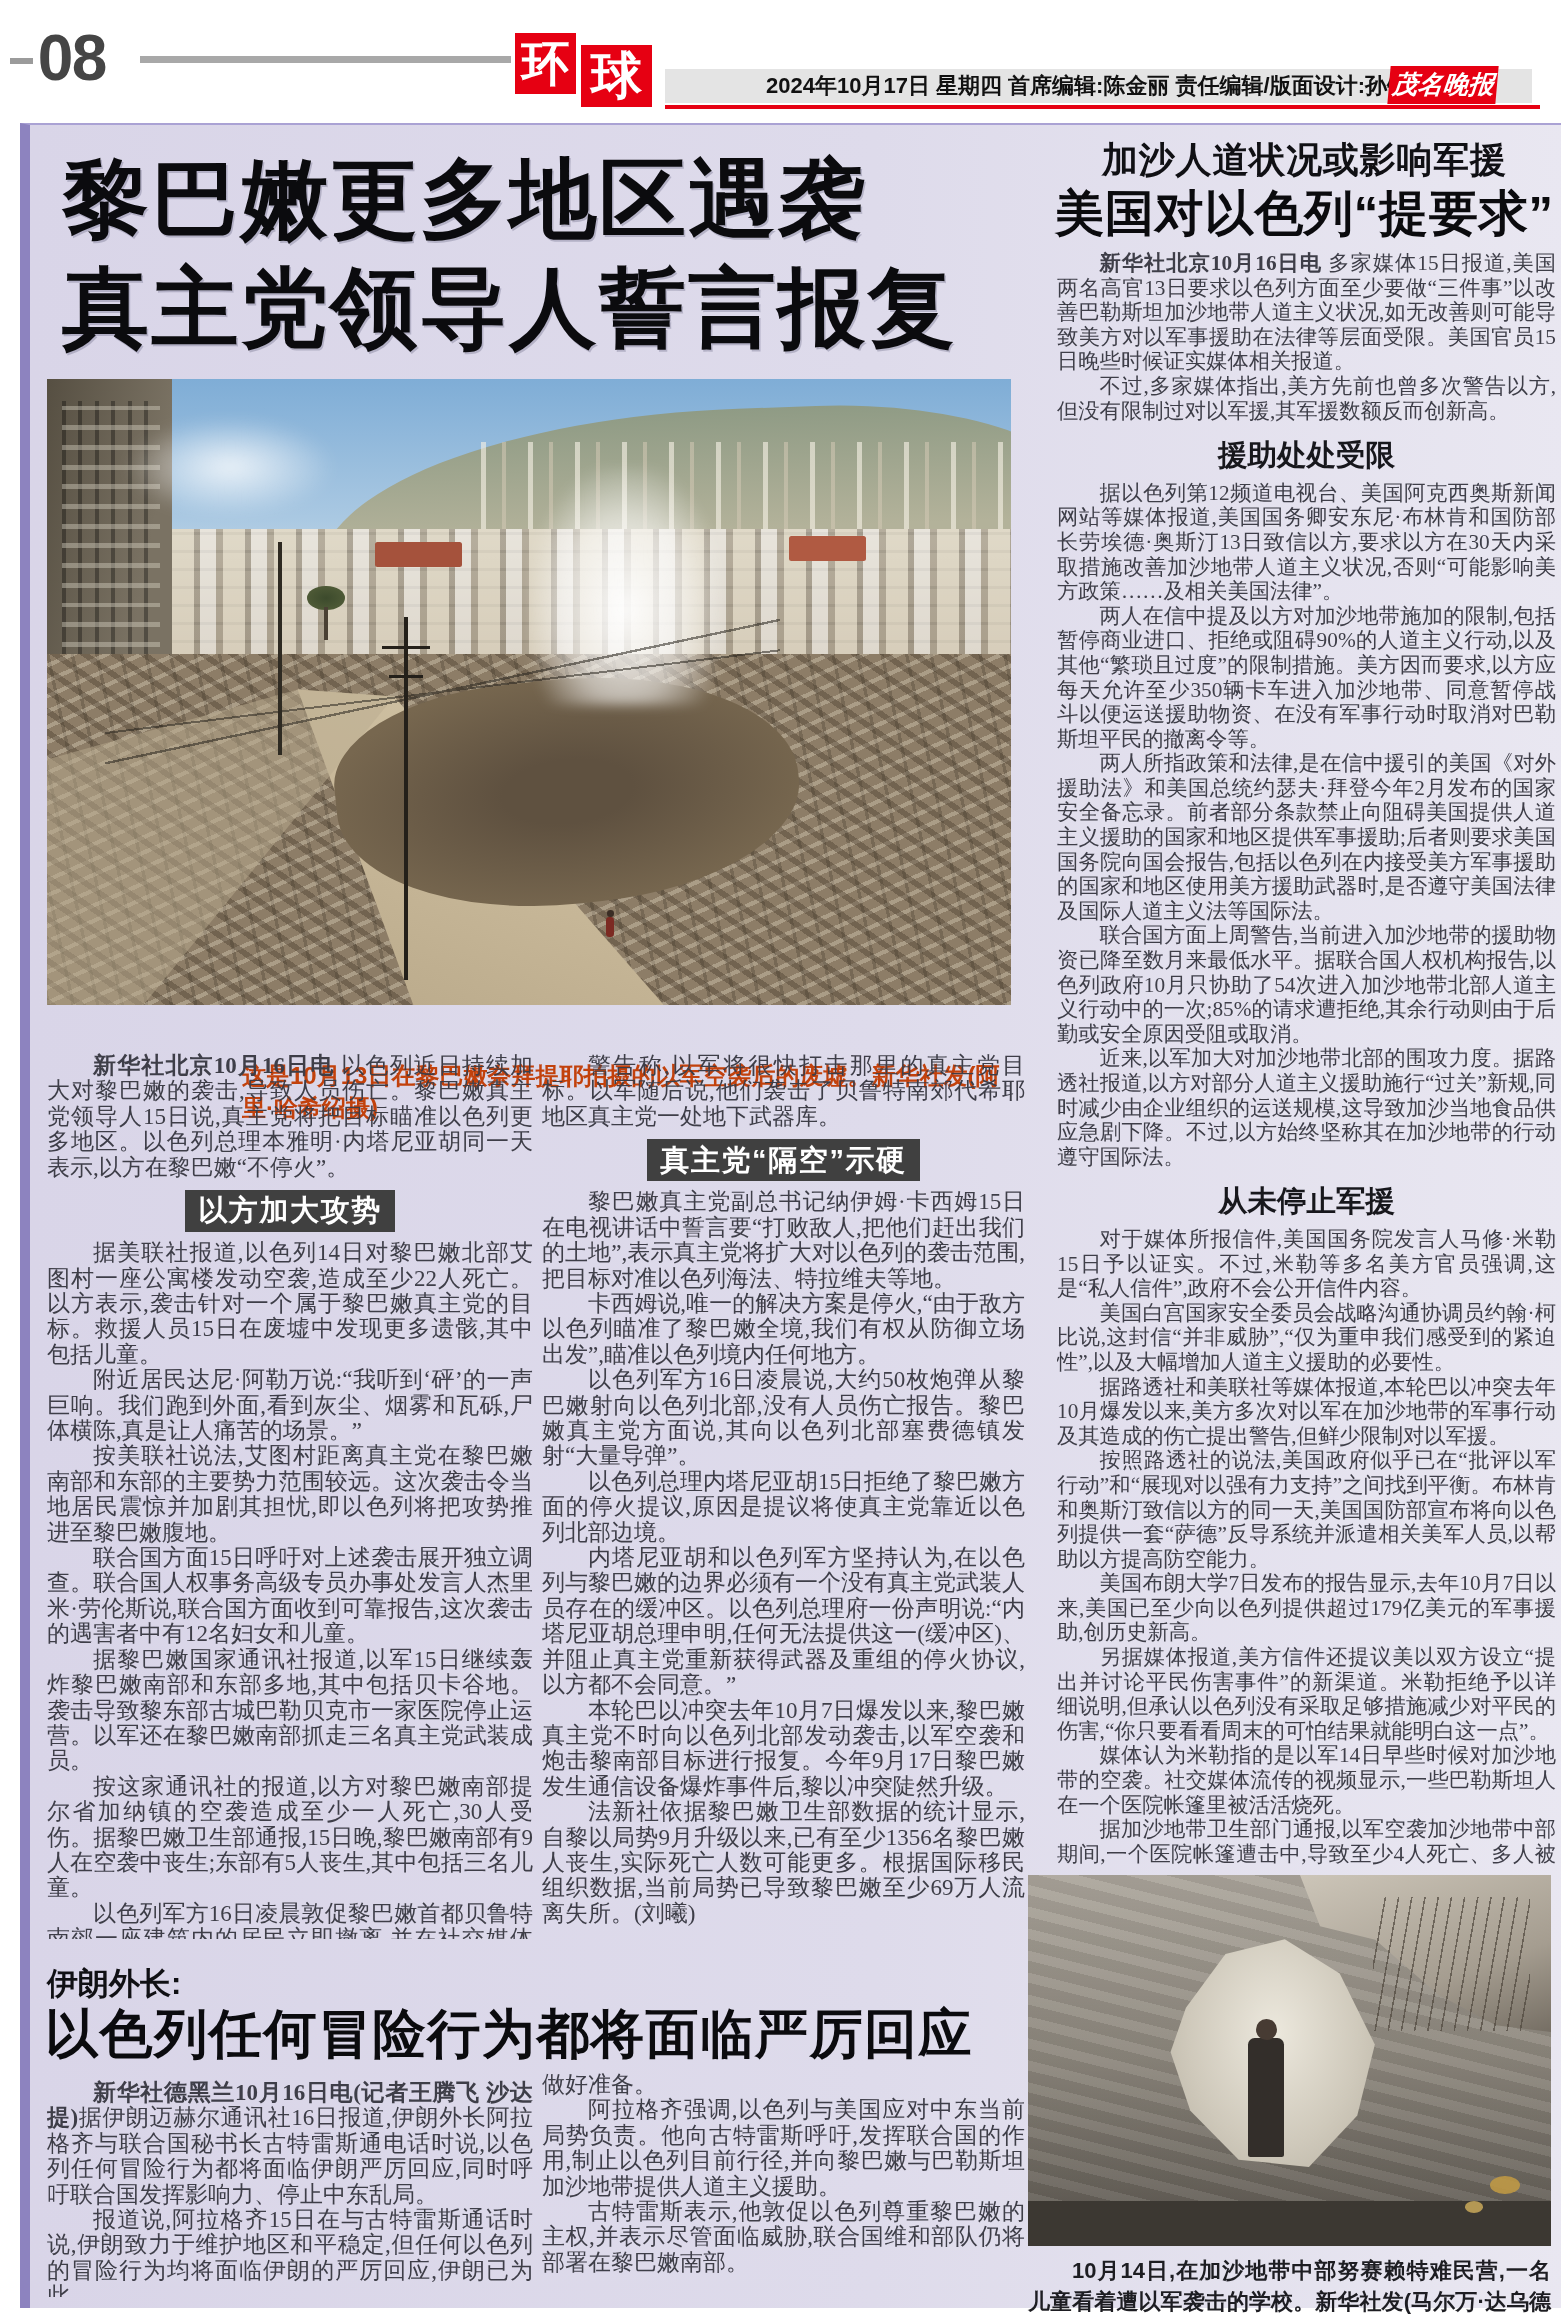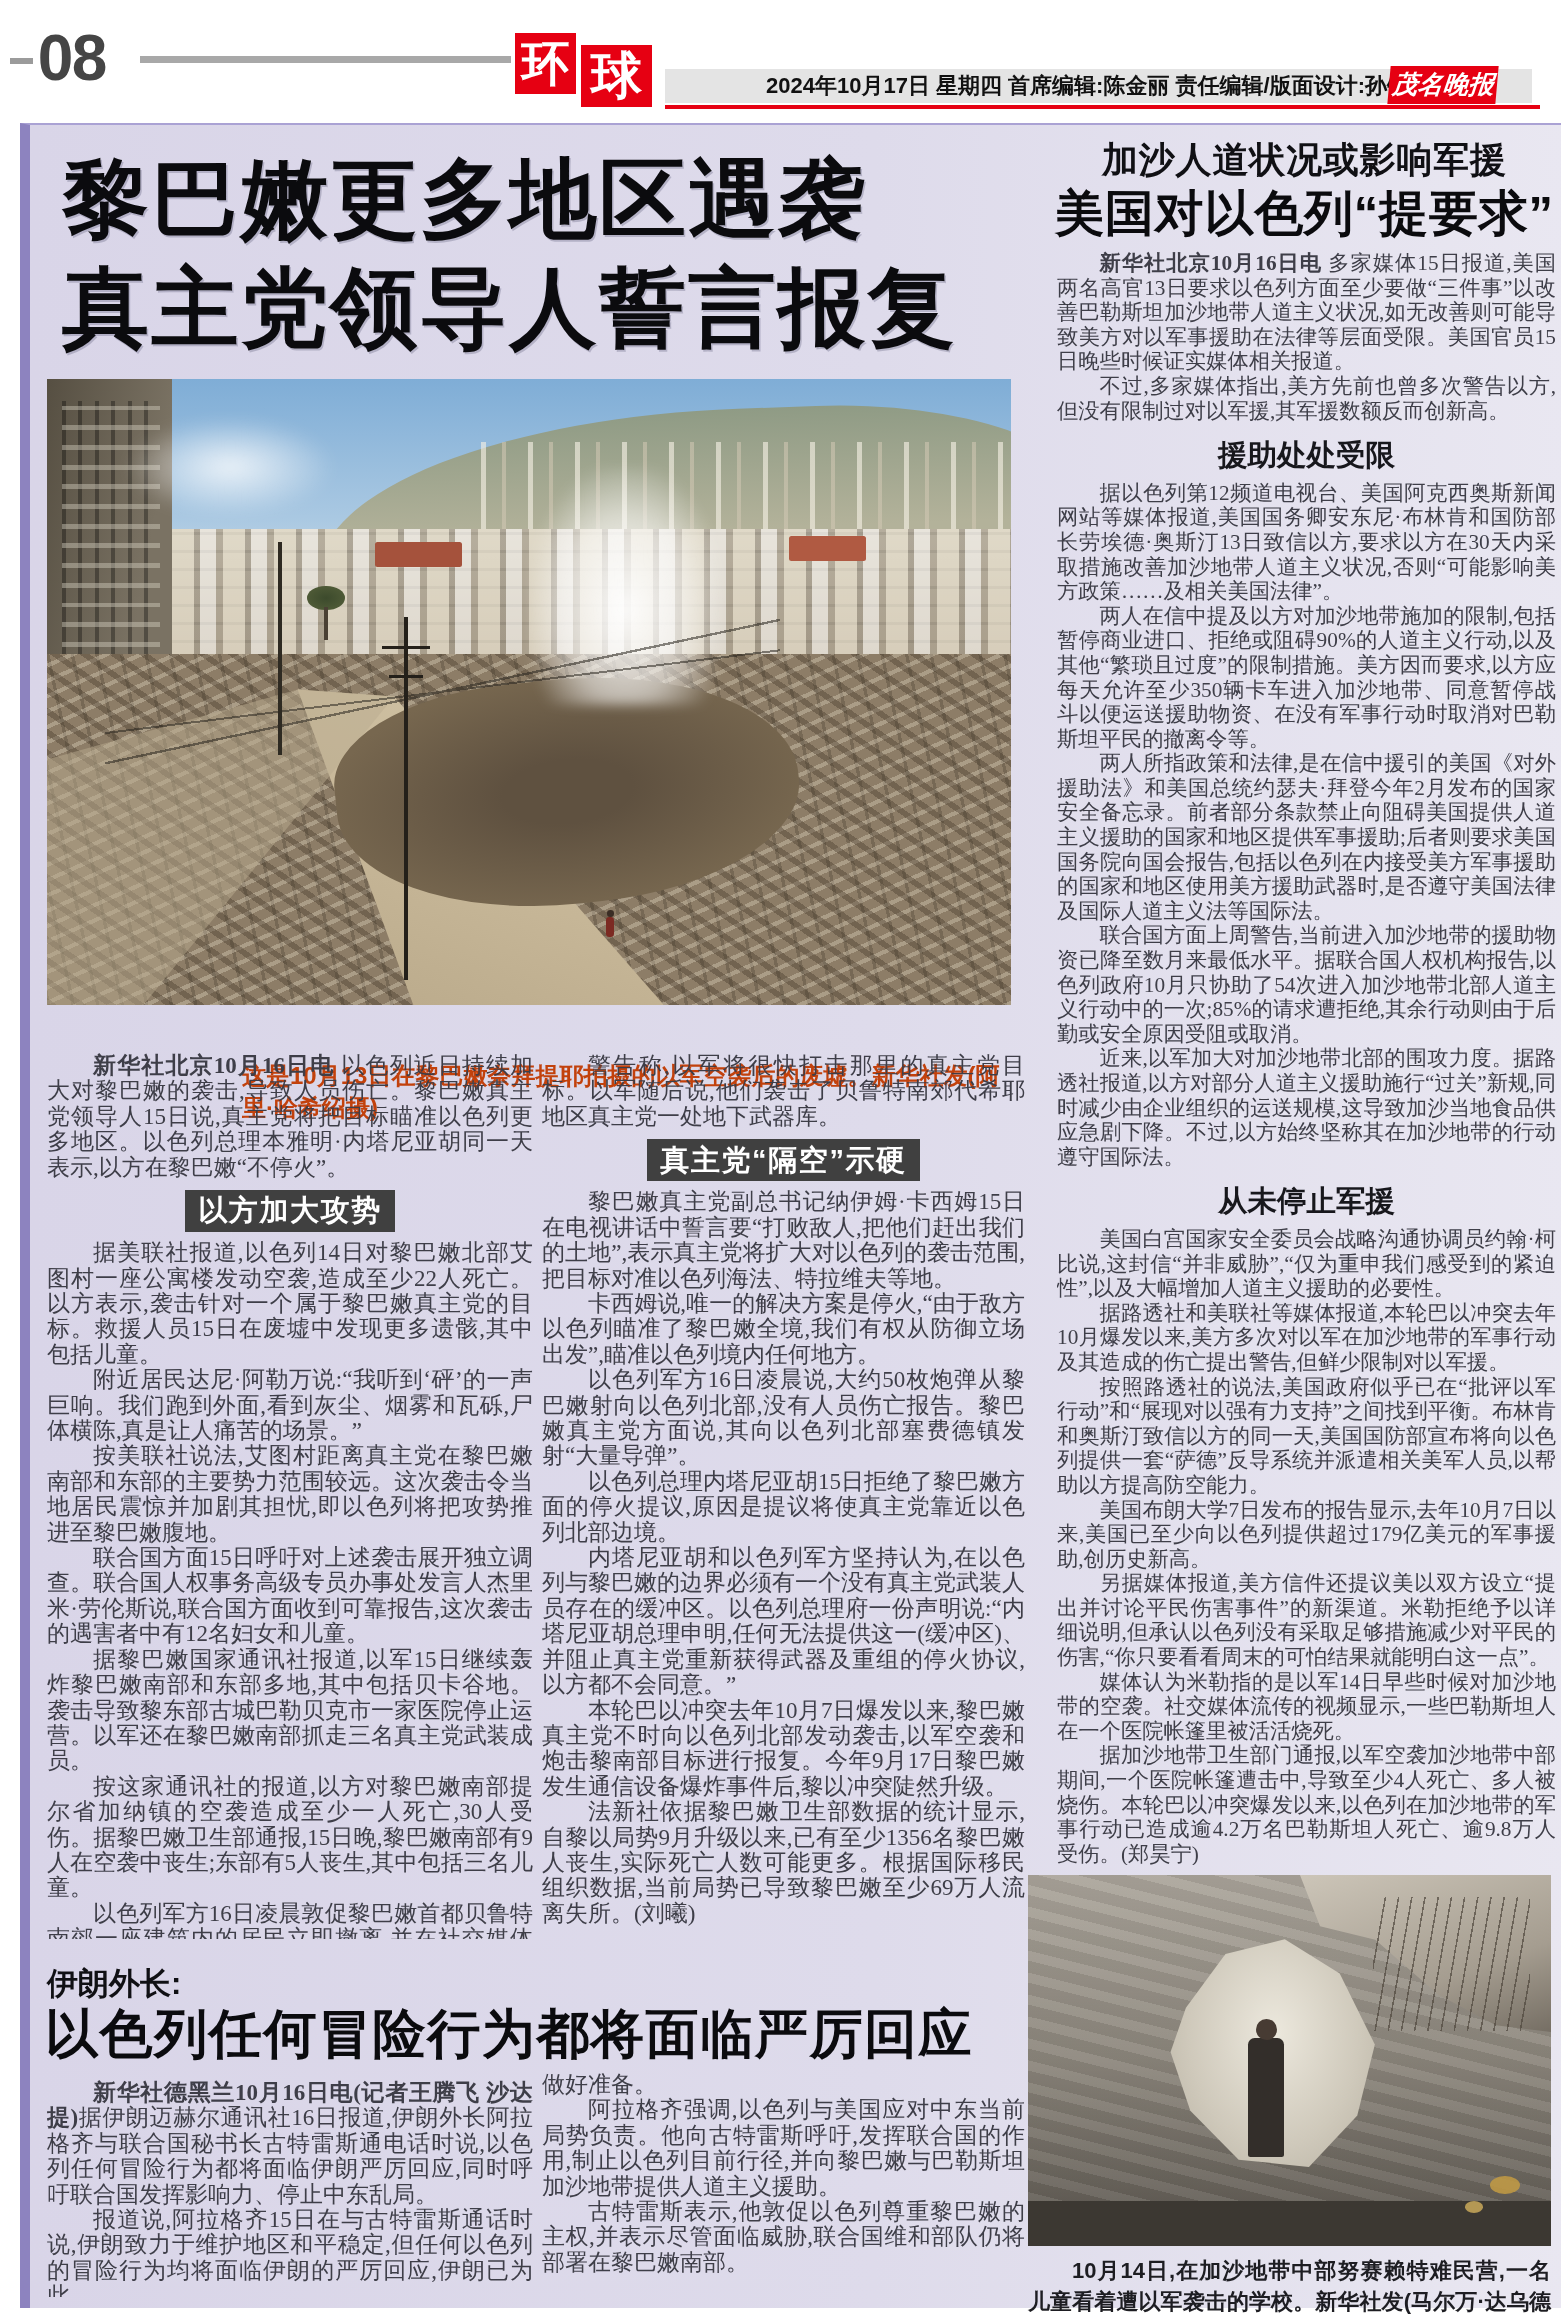--- a/index.html
+++ b/index.html
@@ -218,20 +218,21 @@
   <div class="r-subhead">援助处处受限</div>
   <div>
       <p class="para">据以色列第12频道电视台、美国阿克西奥斯新闻网站等媒体报道,美国国务卿安东尼·布林肯和国防部长劳埃德·奥斯汀13日致信以方,要求以方在30天内采取措施改善加沙地带人道主义状况,否则“可能影响美方政策……及相关美国法律”。</p>
       <p class="para">两人在信中提及以方对加沙地带施加的限制,包括暂停商业进口、拒绝或阻碍90%的人道主义行动,以及其他“繁琐且过度”的限制措施。美方因而要求,以方应每天允许至少350辆卡车进入加沙地带、同意暂停战斗以便运送援助物资、在没有军事行动时取消对巴勒斯坦平民的撤离令等。</p>
       <p class="para">两人所指政策和法律,是在信中援引的美国《对外援助法》和美国总统约瑟夫·拜登今年2月发布的国家安全备忘录。前者部分条款禁止向阻碍美国提供人道主义援助的国家和地区提供军事援助;后者则要求美国国务院向国会报告,包括以色列在内接受美方军事援助的国家和地区使用美方援助武器时,是否遵守美国法律及国际人道主义法等国际法。</p>
       <p class="para">联合国方面上周警告,当前进入加沙地带的援助物资已降至数月来最低水平。据联合国人权机构报告,以色列政府10月只协助了54次进入加沙地带北部人道主义行动中的一次;85%的请求遭拒绝,其余行动则由于后勤或安全原因受阻或取消。</p>
       <p class="para">近来,以军加大对加沙地带北部的围攻力度。据路透社报道,以方对部分人道主义援助施行“过关”新规,同时减少由企业组织的运送规模,这导致加沙当地食品供应急剧下降。不过,以方始终坚称其在加沙地带的行动遵守国际法。</p>
     </div>
   <div class="r-subhead">从未停止军援</div>
   <div>
+      <p class="para">对于媒体所报信件,美国国务院发言人马修·米勒15日予以证实。不过,米勒等多名美方官员强调,这是“私人信件”,政府不会公开信件内容。</p>
       <p class="para">美国白宫国家安全委员会战略沟通协调员约翰·柯比说,这封信“并非威胁”,“仅为重申我们感受到的紧迫性”,以及大幅增加人道主义援助的必要性。</p>
       <p class="para">据路透社和美联社等媒体报道,本轮巴以冲突去年10月爆发以来,美方多次对以军在加沙地带的军事行动及其造成的伤亡提出警告,但鲜少限制对以军援。</p>
       <p class="para">按照路透社的说法,美国政府似乎已在“批评以军行动”和“展现对以强有力支持”之间找到平衡。布林肯和奥斯汀致信以方的同一天,美国国防部宣布将向以色列提供一套“萨德”反导系统并派遣相关美军人员,以帮助以方提高防空能力。</p>
       <p class="para">美国布朗大学7日发布的报告显示,去年10月7日以来,美国已至少向以色列提供超过179亿美元的军事援助,创历史新高。</p>
       <p class="para">另据媒体报道,美方信件还提议美以双方设立“提出并讨论平民伤害事件”的新渠道。米勒拒绝予以详细说明,但承认以色列没有采取足够措施减少对平民的伤害,“你只要看看周末的可怕结果就能明白这一点”。</p>
       <p class="para">媒体认为米勒指的是以军14日早些时候对加沙地带的空袭。社交媒体流传的视频显示,一些巴勒斯坦人在一个医院帐篷里被活活烧死。</p>
       <p class="para">据加沙地带卫生部门通报,以军空袭加沙地带中部期间,一个医院帐篷遭击中,导致至少4人死亡、多人被烧伤。本轮巴以冲突爆发以来,以色列在加沙地带的军事行动已造成逾4.2万名巴勒斯坦人死亡、逾9.8万人受伤。(郑昊宁)</p>
     </div>
 </div>
 

